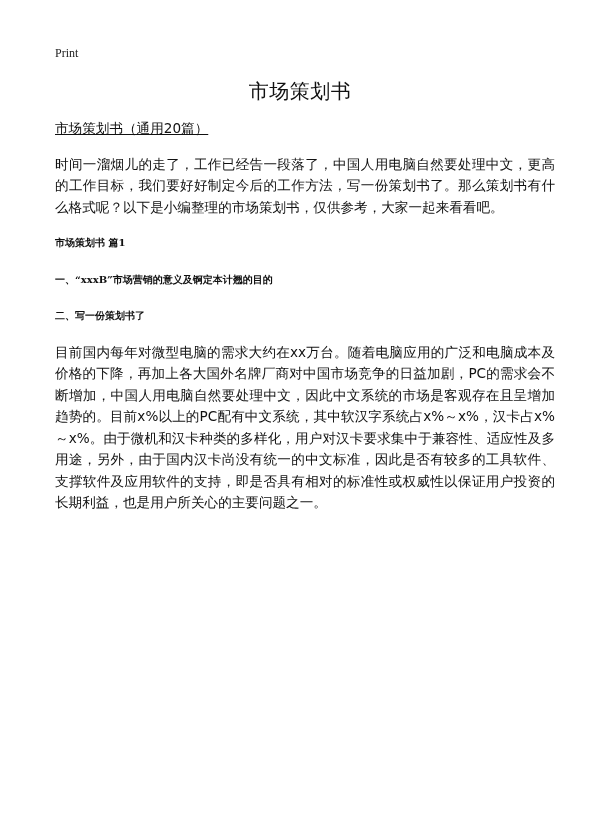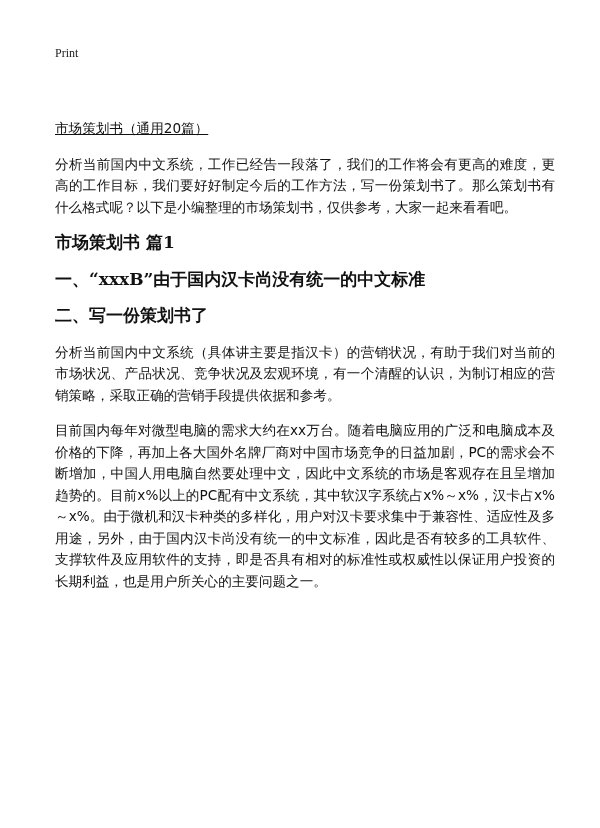--- a/index.html
+++ b/index.html
@@ -53,36 +53,36 @@
       text-align: justify;
       word-break: break-all;
     }
     .subtitle {
       margin-bottom: 14px !important;
       text-decoration: underline;
     }
     .h-bold {
       font-weight: bold;
       font-family: "DejaVu Serif", "Liberation Serif", serif;
-      font-size: 17px;
+      font-size: 10px;
       margin-bottom: 15px !important;
     }
     .item-label {
       margin-bottom: 14px !important;
     }
   </style>
 </head>
 <body>
 
 <div class="page">
   <div class="print-label">Print</div>
+  <div class="doc-title">市场策划书</div>
 
   <div class="content">
     <p class="subtitle">市场策划书（通用20篇）</p>
-    <p>分析当前国内中文系统，工作已经告一段落了，我们的工作将会有更高的难度，更高的工作目标，我们要好好制定今后的工作方法，写一份策划书了。那么策划书有什么格式呢？以下是小编整理的市场策划书，仅供参考，大家一起来看看吧。</p>
+    <p>时间一溜烟儿的走了，工作已经告一段落了，中国人用电脑自然要处理中文，更高的工作目标，我们要好好制定今后的工作方法，写一份策划书了。那么策划书有什么格式呢？以下是小编整理的市场策划书，仅供参考，大家一起来看看吧。</p>
     <p class="h-bold">市场策划书 篇1</p>
-    <p class="h-bold">一、“xxxB”由于国内汉卡尚没有统一的中文标准</p>
+    <p class="h-bold">一、“xxxB”市场营销的意义及锕定本计翘的目的</p>
     <p class="h-bold">二、写一份策划书了</p>
-    <p>分析当前国内中文系统（具体讲主要是指汉卡）的营销状况，有助于我们对当前的市场状况、产品状况、竞争状况及宏观环境，有一个清醒的认识，为制订相应的营销策略，采取正确的营销手段提供依据和参考。</p>
     <p>目前国内每年对微型电脑的需求大约在xx万台。随着电脑应用的广泛和电脑成本及价格的下降，再加上各大国外名牌厂商对中国市场竞争的日益加剧，PC的需求会不断增加，中国人用电脑自然要处理中文，因此中文系统的市场是客观存在且呈增加趋势的。目前x%以上的PC配有中文系统，其中软汉字系统占x%～x%，汉卡占x%～x%。由于微机和汉卡种类的多样化，用户对汉卡要求集中于兼容性、适应性及多用途，另外，由于国内汉卡尚没有统一的中文标准，因此是否有较多的工具软件、支撑软件及应用软件的支持，即是否具有相对的标准性或权威性以保证用户投资的长期利益，也是用户所关心的主要问题之一。</p>
 
   </div>
 </div>
 
 </body></html>

